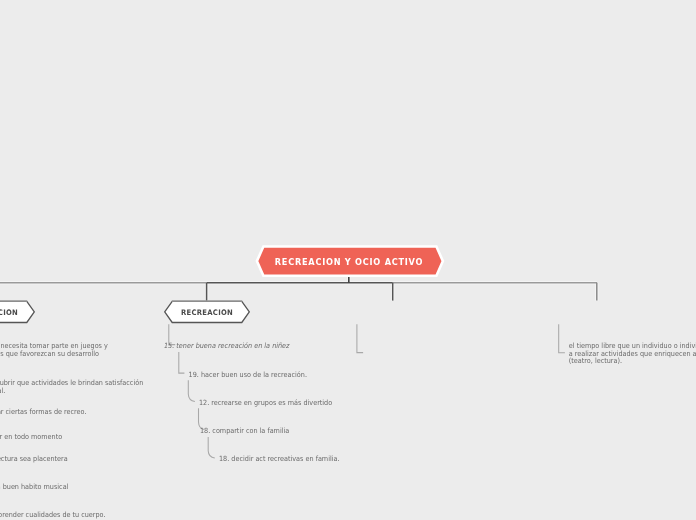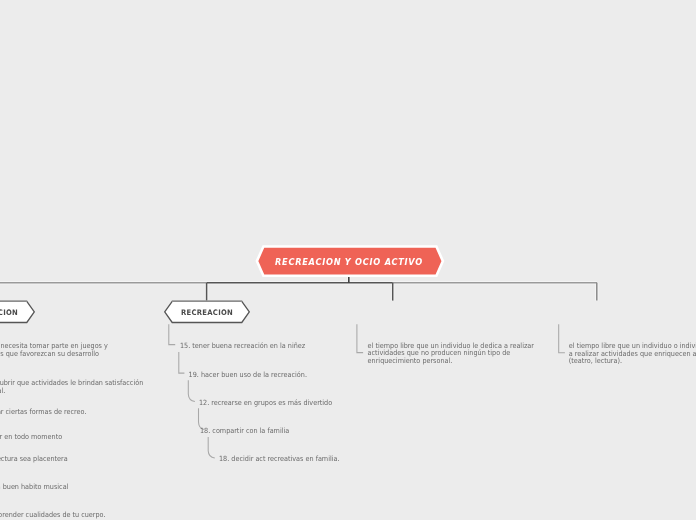--- a/index.html
+++ b/index.html
@@ -8,21 +8,21 @@
        -webkit-font-smoothing:antialiased;}
   #canvas{position:relative;width:696px;height:520px;
           transform:translateZ(0);}
   svg#wires{position:absolute;left:0;top:0;width:696px;height:520px;}
   .hexnode{position:absolute;}
   .hexnode svg{position:absolute;left:0;top:0;}
   .hexlabel{position:absolute;left:0;top:1px;width:100%;height:100%;
             display:flex;align-items:center;justify-content:center;
             font-weight:bold;color:#4a4a4a;white-space:nowrap;
             font-size:7.6px;letter-spacing:.3px;}
-  .rootlabel{color:#ffffff;font-size:9.1px;letter-spacing:0.75px;font-style:italic;}
+  .rootlabel{color:#ffffff;font-size:9.1px;letter-spacing:0.75px;}
   .leaf{position:absolute;color:#6a6a6a;font-size:7.2px;line-height:7.8px;
         white-space:pre-line;}
 </style>
 </head>
 <body>
 
 <div id="canvas">
 
   <svg id="wires" viewBox="0 0 696 520">
 
@@ -73,29 +73,26 @@
   <div class="hexnode" style="left:164px;top:297px;width:86px;height:29px;">
     <svg width="86" height="29" viewBox="0 0 86 29">
       <polygon points="8.2,4.3 77.8,4.3 85.3,14.9 77.8,25.5 8.2,25.5 0.7,14.9" fill="#ffffff" stroke="#555555" stroke-width="1.3"></polygon>
       <line x1="7.9" y1="4.3" x2="78.1" y2="4.3" stroke="#8d8d8d" stroke-width="1.4"></line>
     </svg>
     <div class="hexlabel">RECREACION</div>
   </div>
 
 
 
-  <div class="leaf" style="left:180px;top:341.9px;">15. tener buena recreación en la niñez</div>
+  <div class="leaf" style="left:164px;top:341.9px;font-style:italic;">15. tener buena recreación en la niñez</div>
   <div class="leaf" style="left:188.6px;top:370.7px;">19. hacer buen uso de la recreación.</div>
   <div class="leaf" style="left:199px;top:398.8px;">12. recrearse en grupos es más divertido</div>
   <div class="leaf" style="left:200px;top:426.8px;">18. compartir con la familia</div>
   <div class="leaf" style="left:219px;top:454.9px;">18. decidir act recreativas en familia.</div>
 
-  <div class="leaf" style="left:367.6px;top:341.6px;width:200px;">el tiempo libre que un individuo le dedica a realizar
-actividades que no producen ningún tipo de
-enriquecimiento personal.</div>
 
   <div class="leaf" style="left:568.8px;top:341.8px;width:200px;">el tiempo libre que un individuo o individuos dedican
 a realizar actividades que enriquecen al espíritu
 (teatro, lectura).</div>
 
   <div class="leaf" style="left:-31.6px;top:341.9px;">1. el niño necesita tomar parte en juegos y</div>
   <div class="leaf" style="left:-25.0px;top:349.7px;">deportes que favorezcan su desarrollo</div>
   <div class="leaf" style="left:-23.6px;top:378.7px;">2. descubrir que actividades le brindan satisfacción</div>
   <div class="leaf" style="left:-24.7px;top:386.5px;">personal.</div>
   <div class="leaf" style="left:-33.5px;top:407.5px;">3. practicar ciertas formas de recreo.</div>

